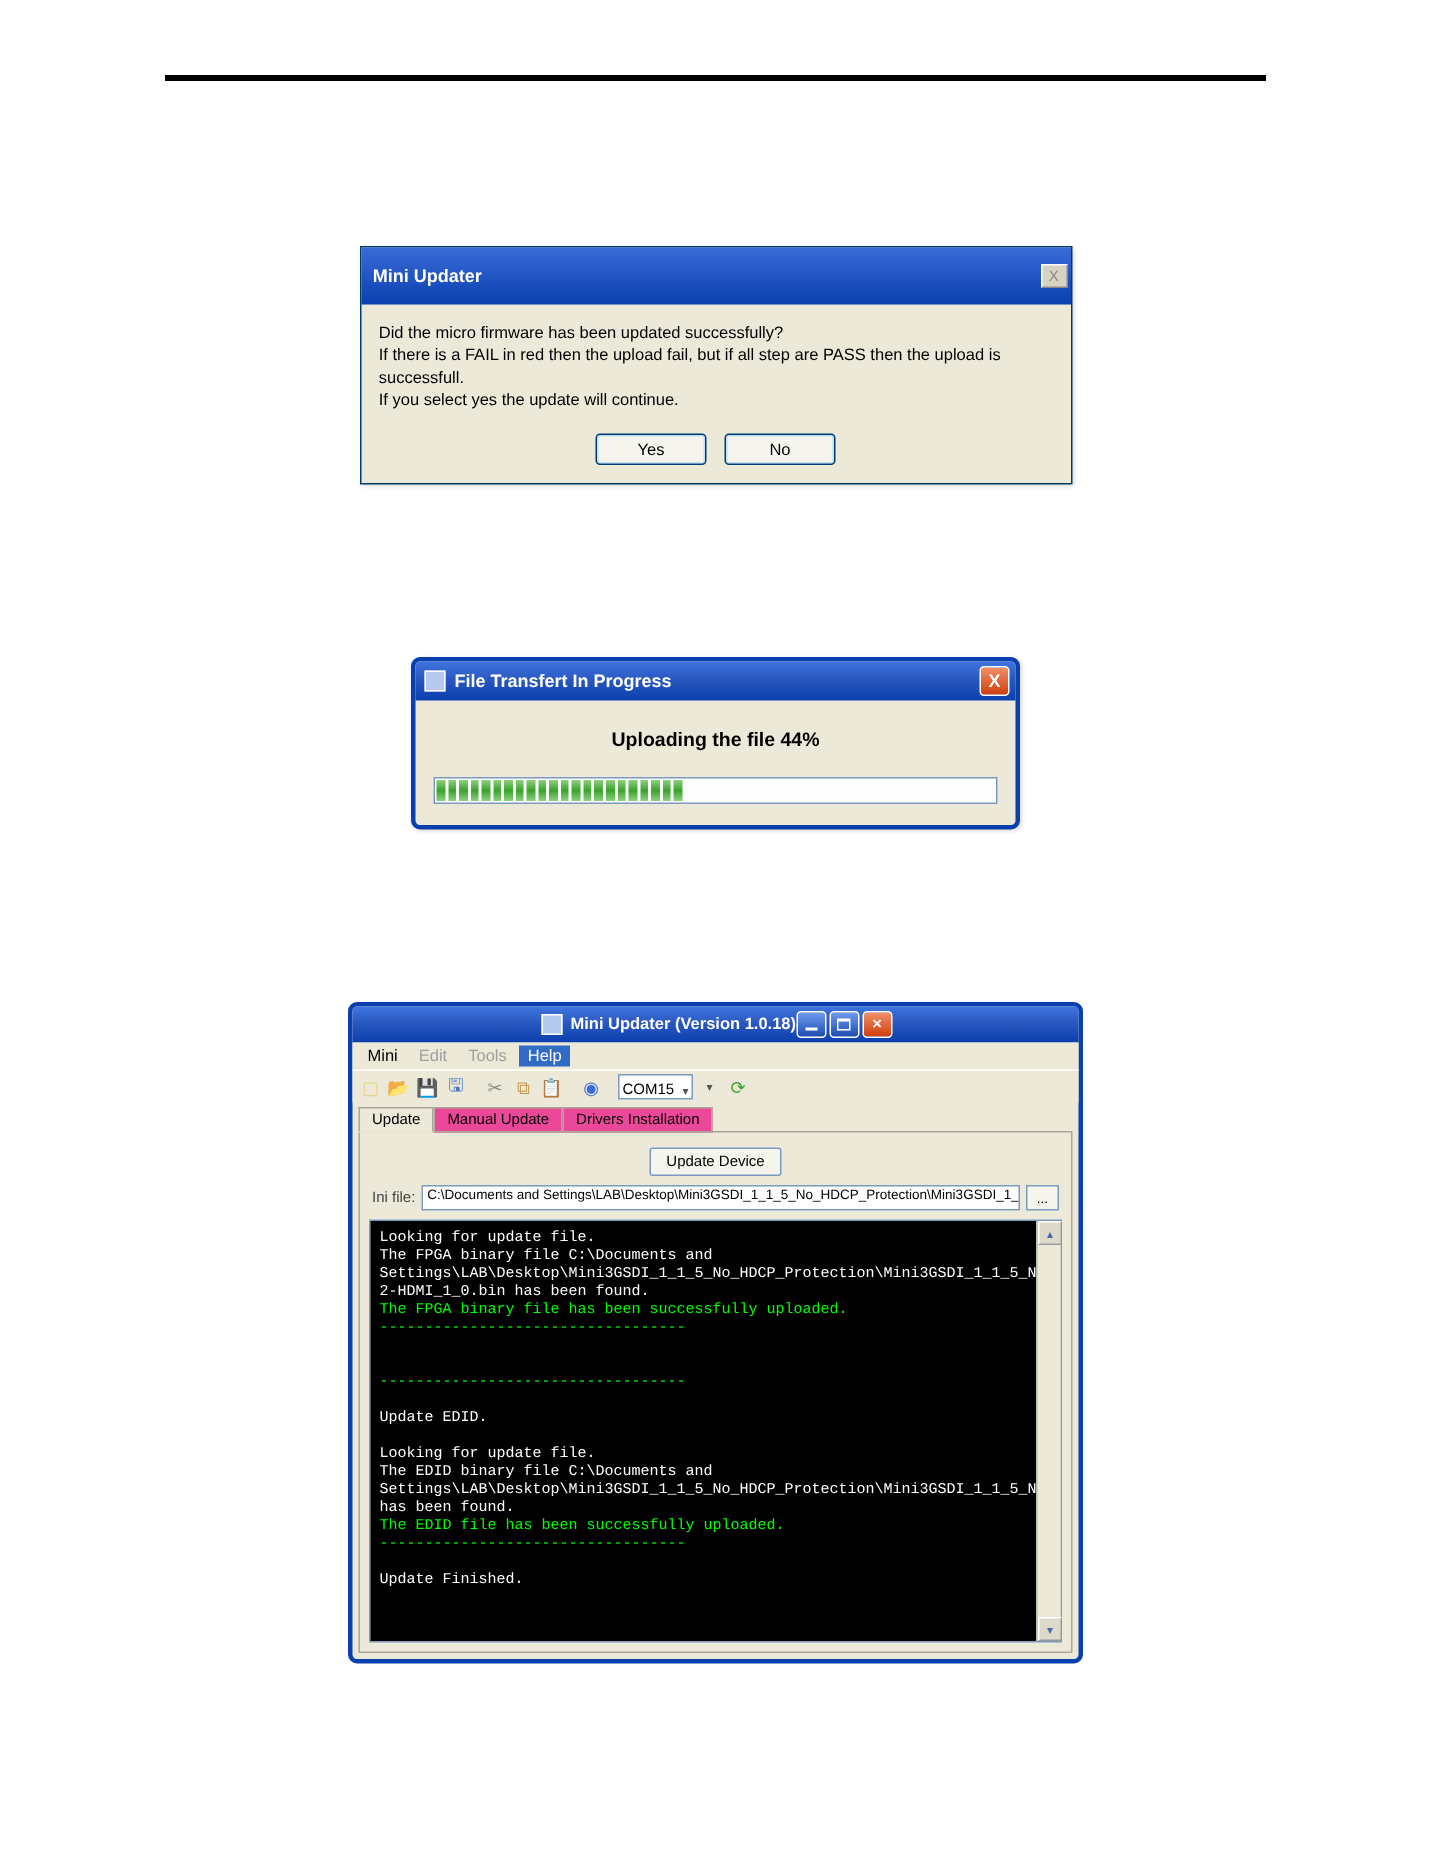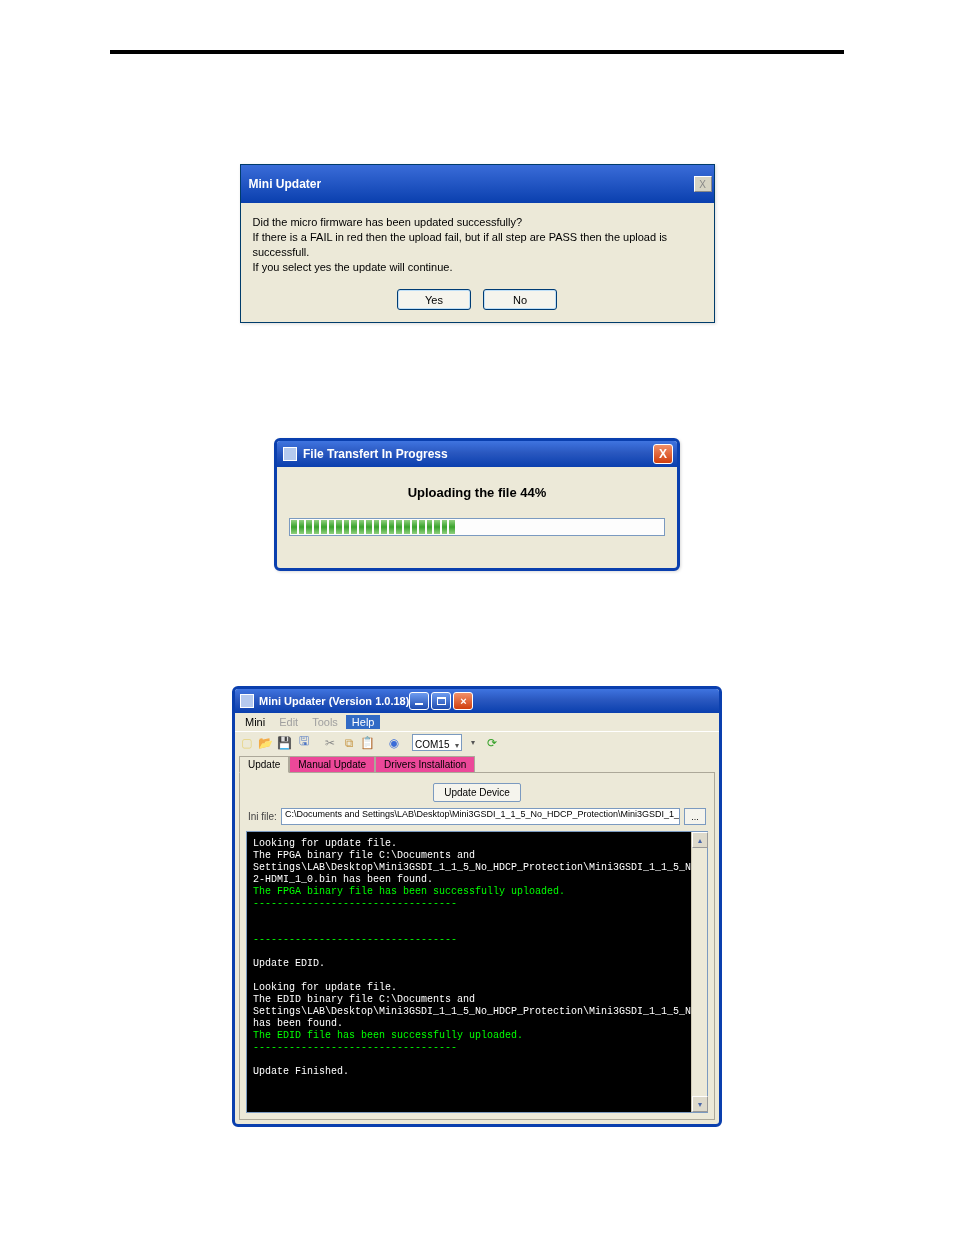--- a/index.html
+++ b/index.html
@@ -17,29 +17,29 @@
   .xp-btn { width:74px; height:21px; background:#f5f4ed; border:1px solid #003c74; border-radius:3px; display:flex; align-items:center; justify-content:center; cursor:pointer; box-shadow:inset 0 0 0 1px #bfdff7;}
   .xp-btn span { font-size:11px; }
 
   
   .dlg2 { width:406px; margin:0 auto 115px; border:3px solid #0a3fae; border-radius:6px; background:#ece9d8; box-shadow:1px 1px 3px rgba(0,0,0,.15);}
   .dlg2-title { height:26px; background:linear-gradient(#3f74e0,#2a58c0 45%,#0a3fae); border-radius:3px 3px 0 0; display:flex; align-items:center; justify-content:space-between; padding:0 4px 0 6px;}
   .dlg2-title-left { display:flex; align-items:center; gap:6px; }
   .dlg2-icon { width:14px; height:14px; background:#b5c9ee; border:1px solid #fff;}
   .dlg2-title-txt { color:#fff; font-weight:bold; font-size:12px; }
   .dlg2-x { width:20px; height:20px; border-radius:3px; background:linear-gradient(#f19069,#d13e0d); border:1px solid #fff; color:#fff; font-weight:bold; display:flex; align-items:center; justify-content:center; font-family:Arial; font-size:12px;}
-  .dlg2-body { padding:18px 12px 32px; }
+  .dlg2-body { padding:18px 12px 14px; }
   .dlg2-label { text-align:center; font-weight:bold; font-size:13px; color:#000; margin-bottom:18px;}
   .progress-shell { height:18px; border:1px solid #7b9ac0; background:#fdfdfd; padding:1px; position:relative;}
   .progress-fill { height:100%; width:44%; display:flex; gap:2px; }
   .pblock { width:8px; background:linear-gradient(#8fd07e,#3aa32d,#8fd07e); }
 
   
   .dlg3 { width:490px; margin:0 auto; border:3px solid #0a3fae; border-radius:6px; background:#ece9d8;}
-  .dlg3-title { height:24px; background:linear-gradient(#3f74e0,#2a58c0 45%,#0a3fae); border-radius:3px 3px 0 0; display:flex; align-items:center; justify-content:flex-start; padding:0 3px 0 5px;}
+  .dlg3-title { height:24px; background:linear-gradient(#3f74e0,#2a58c0 45%,#0a3fae); border-radius:3px 3px 0 0; display:flex; align-items:center; justify-content:center; padding:0 3px 0 5px;}
   .dlg3-title-left { display:flex; align-items:center; gap:5px; }
   .dlg3-title-txt { color:#fff; font-weight:bold; font-size:11px; }
   .win-btns { display:flex; gap:2px; }
   .win-btn { width:20px; height:18px; border-radius:3px; border:1px solid #fff; display:flex; align-items:center; justify-content:center; font-family:Arial; font-size:11px; font-weight:bold;}
   .win-btn.min, .win-btn.max { background:linear-gradient(#6e9cf0,#1e4cb0); color:#fff;}
   .win-btn.cls { background:linear-gradient(#f19069,#d13e0d); color:#fff;}
   .min-inner { width:8px; height:2px; background:#fff; margin-top:6px;}
   .max-inner { width:9px; height:8px; border:1px solid #fff; border-top-width:2px;}
   .menubar { display:flex; background:#ece9d8; padding:2px 4px; gap:2px;}
   .menu-item { padding:1px 6px; cursor:pointer; }

